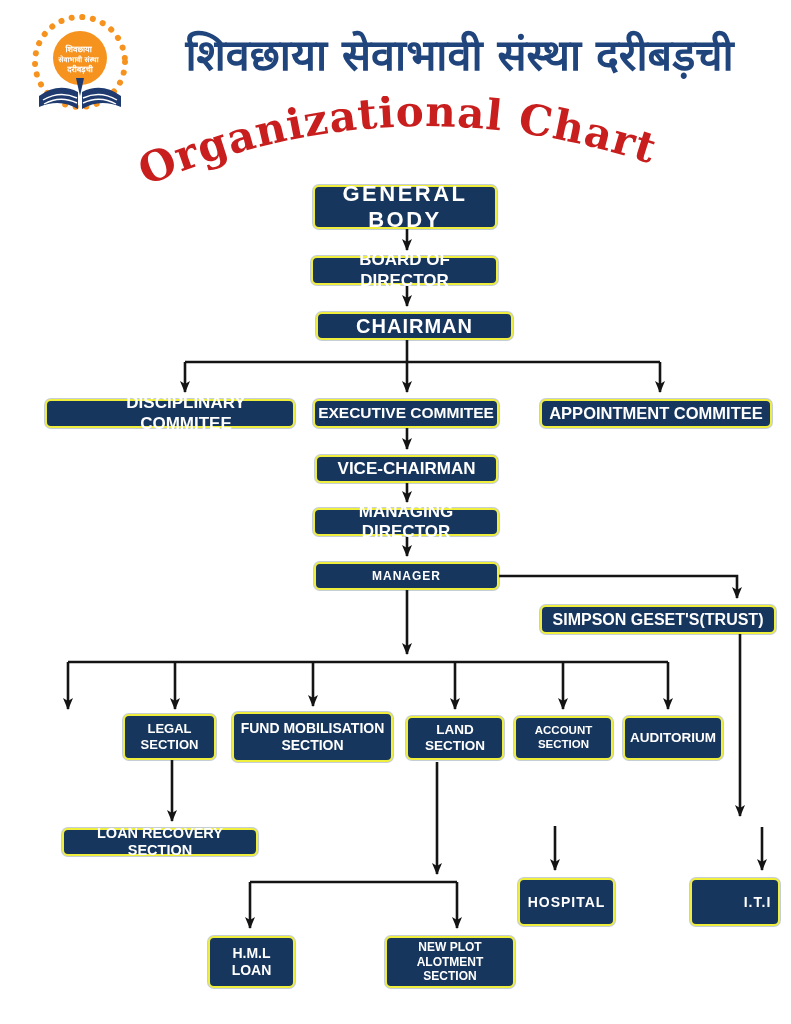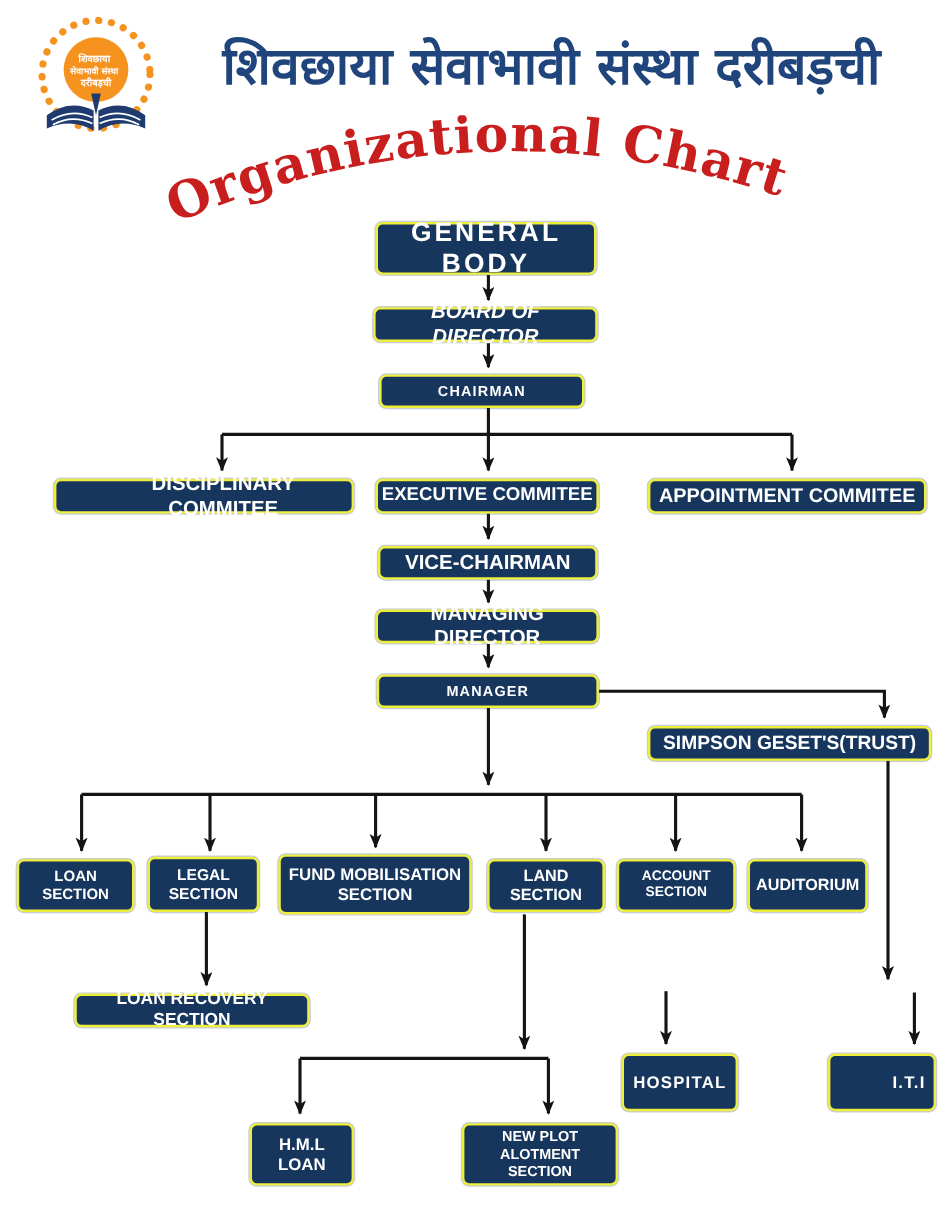--- a/index.html
+++ b/index.html
@@ -11,22 +11,22 @@
           font-family:"Liberation Sans",sans-serif;}
   .connectors{position:absolute;left:0;top:0;z-index:1;pointer-events:none;}
   .ln{fill:none;stroke:var(--line);stroke-width:2.6px;}
   .node{position:absolute;z-index:2;background:var(--box-fill);color:var(--box-text);
         border:2px solid var(--box-border);border-radius:6px;box-sizing:border-box;
         display:flex;align-items:center;justify-content:center;text-align:center;
         font-weight:bold;line-height:1.2;padding:1px 3px;
         box-shadow:0 0 0 1px rgba(23,54,93,.25);}
   
   #n-general  {left:313px;top:185px;width:184px;height:44px;font-size:22px;letter-spacing:2.5px;}
-  #n-board    {left:311px;top:256px;width:187px;height:29px;font-size:17px;font-style:italic;}
-  #n-chairman {left:316px;top:312px;width:171px;height:28px;font-size:12px;letter-spacing:1px;}
+  #n-board    {left:311px;top:256px;width:187px;height:29px;font-size:17px;}
+  #n-chairman {left:316px;top:312px;width:197px;height:28px;font-size:20px;letter-spacing:1px;}
   #n-disc     {left:45px; top:399px;width:250px;height:29px;font-size:17px;padding-left:35px;}
   #n-exec     {left:313px;top:399px;width:186px;height:29px;font-size:15.5px;}
   #n-appt     {left:540px;top:399px;width:232px;height:29px;font-size:16.5px;}
   #n-vice     {left:315px;top:455px;width:183px;height:28px;font-size:17px;}
   #n-md       {left:313px;top:508px;width:186px;height:28px;font-size:17px;}
   #n-mgr      {left:314px;top:562px;width:185px;height:28px;font-size:12px;letter-spacing:1px;}
   #n-simpson  {left:540px;top:605px;width:236px;height:29px;font-size:16px;}
   #n-loan     {left:14px; top:716px;width:98px; height:44px;font-size:12.5px;}
   #n-legal    {left:123px;top:714px;width:93px; height:46px;font-size:13px;}
   #n-fund     {left:232px;top:712px;width:161px;height:50px;font-size:14px;}
@@ -116,21 +116,20 @@
   <div class="node" id="n-general">GENERAL BODY</div>
   <div class="node" id="n-board">BOARD OF DIRECTOR</div>
   <div class="node" id="n-chairman">CHAIRMAN</div>
   <div class="node" id="n-disc">DISCIPLINARY COMMITEE</div>
   <div class="node" id="n-exec">EXECUTIVE COMMITEE</div>
   <div class="node" id="n-appt">APPOINTMENT COMMITEE</div>
   <div class="node" id="n-vice">VICE-CHAIRMAN</div>
   <div class="node" id="n-md">MANAGING DIRECTOR</div>
   <div class="node" id="n-mgr">MANAGER</div>
   <div class="node" id="n-simpson">SIMPSON GESET'S(TRUST)</div>
-  <div class="node" id="n-loan">LOAN SECTION</div>
   <div class="node" id="n-legal">LEGAL SECTION</div>
   <div class="node" id="n-fund">FUND MOBILISATION SECTION</div>
   <div class="node" id="n-land">LAND SECTION</div>
   <div class="node" id="n-account">ACCOUNT SECTION</div>
   <div class="node" id="n-aud">AUDITORIUM</div>
   <div class="node" id="n-loanrec">LOAN RECOVERY SECTION</div>
   <div class="node" id="n-hml">H.M.L LOAN</div>
   <div class="node" id="n-newplot">NEW PLOT ALOTMENT SECTION</div>
   <div class="node" id="n-hospital">HOSPITAL</div>
   <div class="node" id="n-iti">I.T.I</div>

